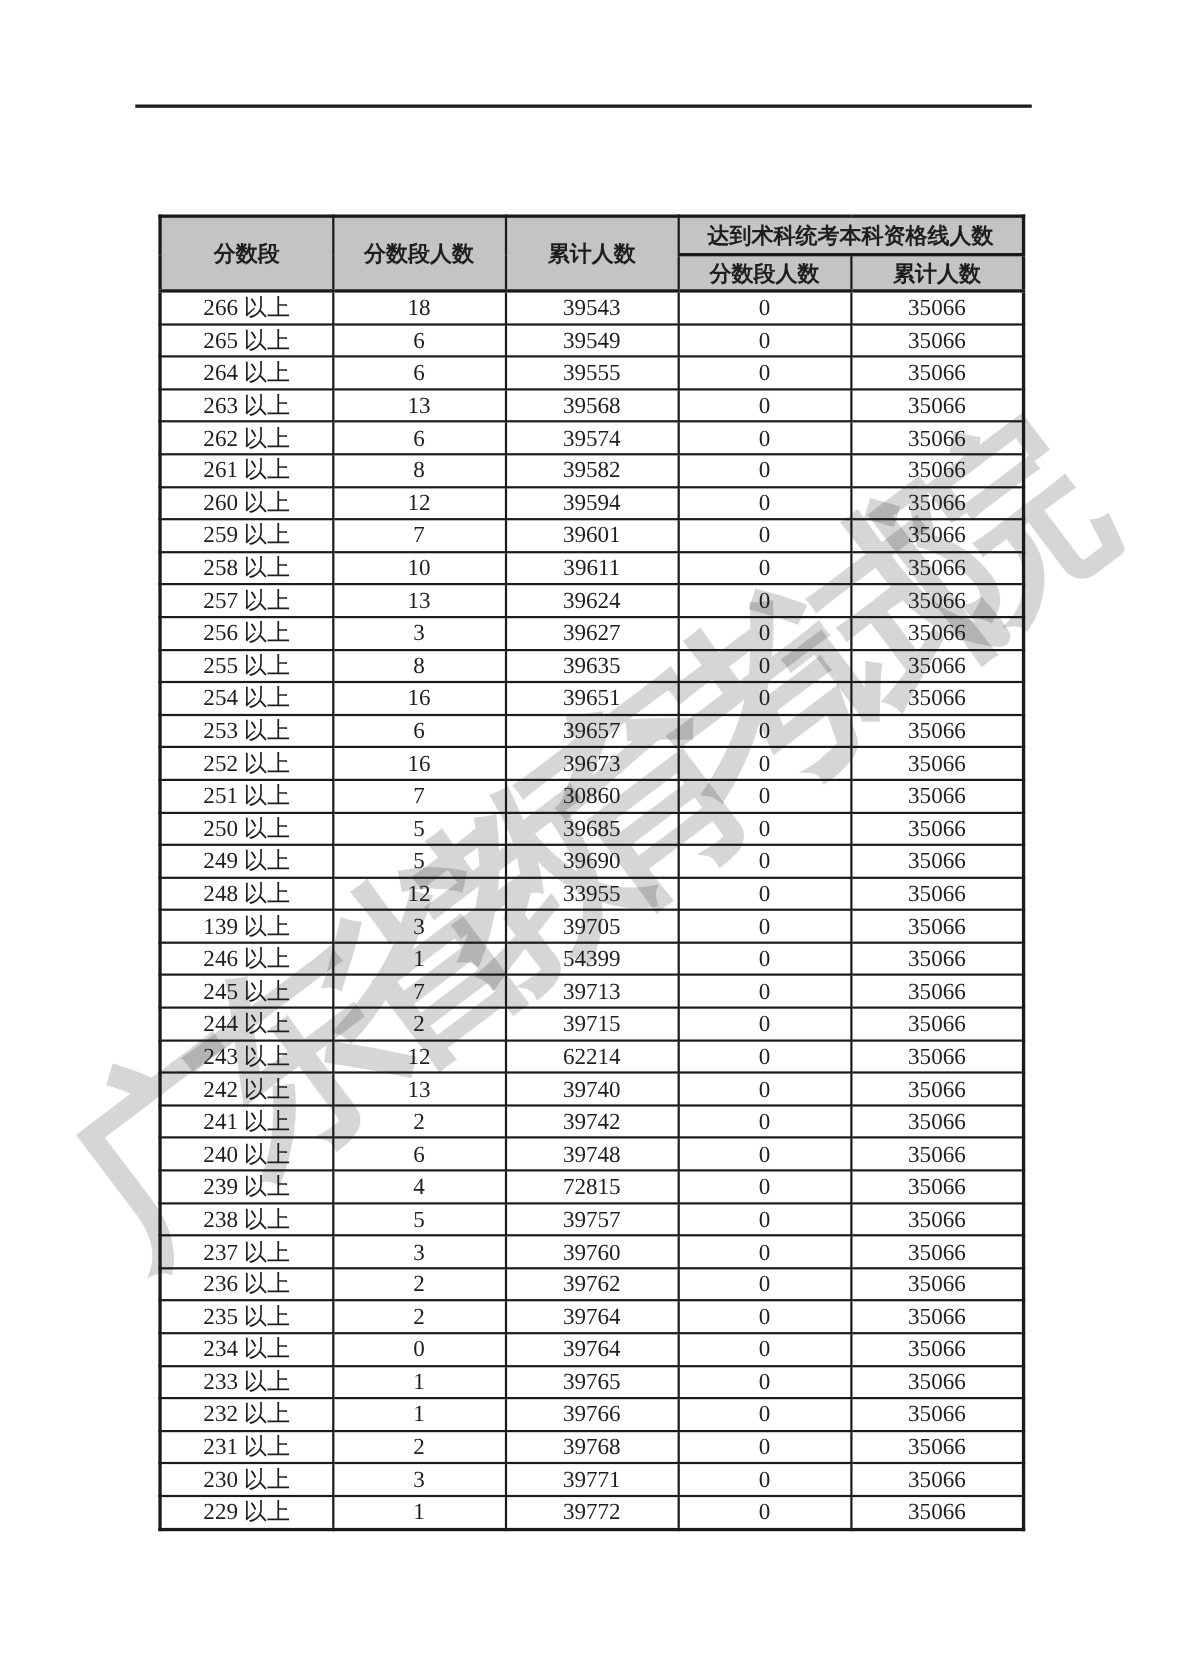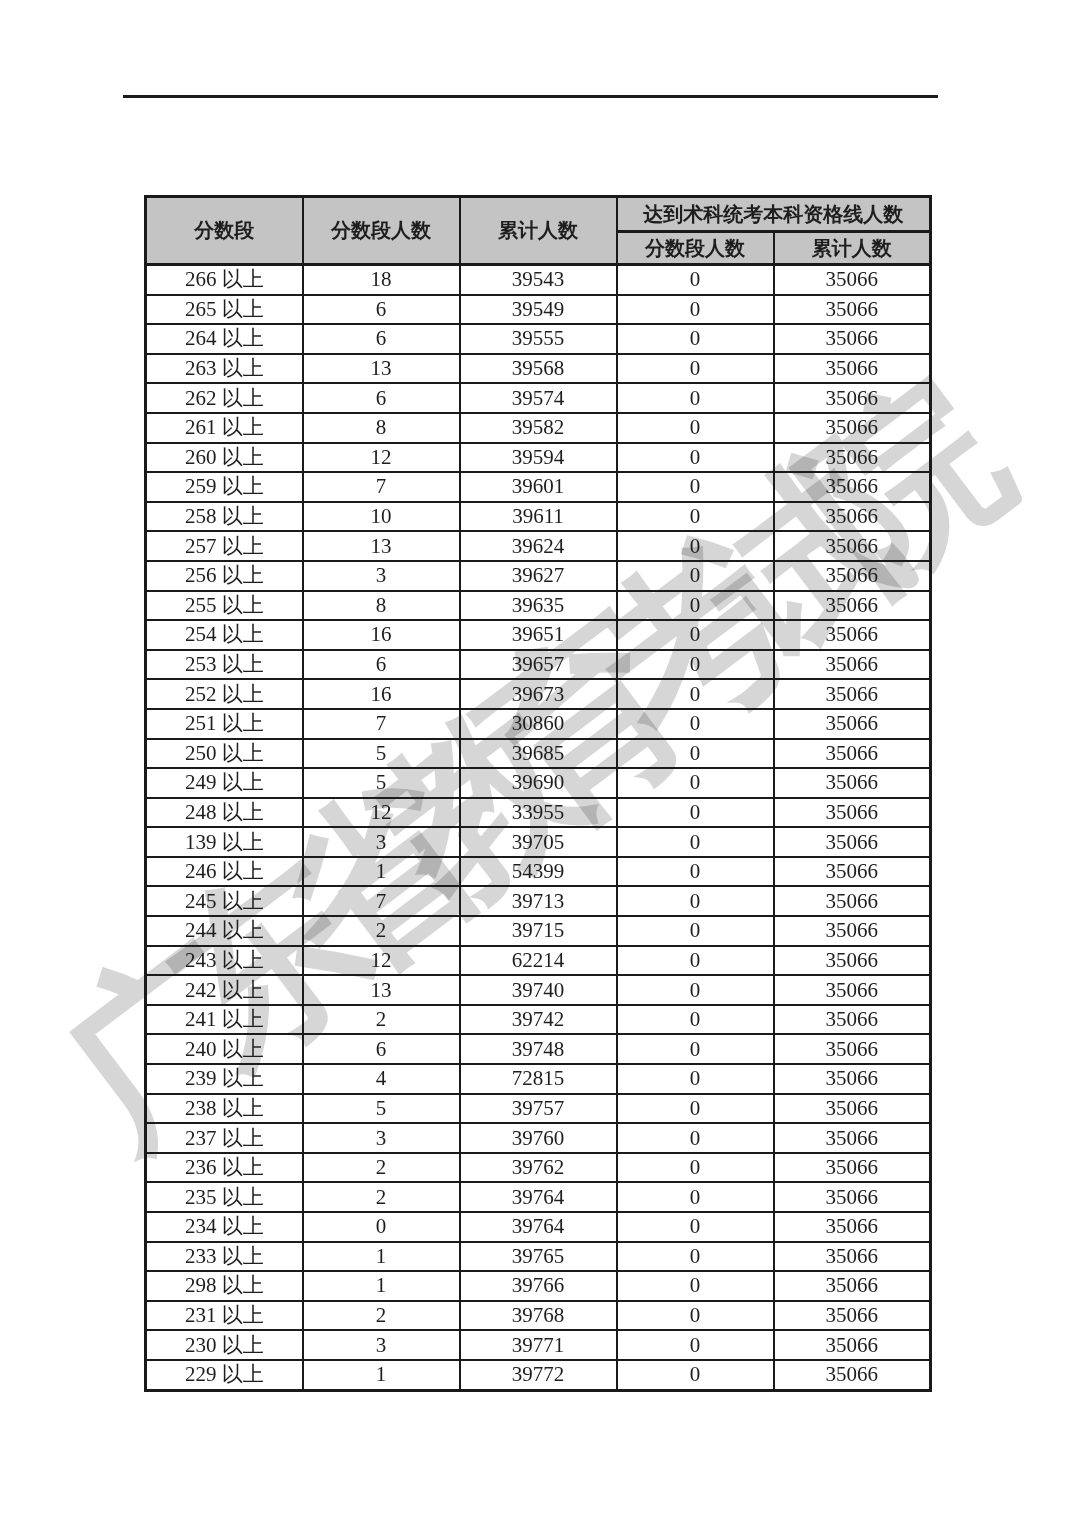--- a/index.html
+++ b/index.html
@@ -328,21 +328,21 @@
       <td>35066</td>
     </tr>
         <tr>
       <td>233 以上</td>
       <td>1</td>
       <td>39765</td>
       <td>0</td>
       <td>35066</td>
     </tr>
         <tr>
-      <td>298 以上</td>
+      <td>232 以上</td>
       <td>1</td>
       <td>39766</td>
       <td>0</td>
       <td>35066</td>
     </tr>
         <tr>
       <td>231 以上</td>
       <td>2</td>
       <td>39768</td>
       <td>0</td>

